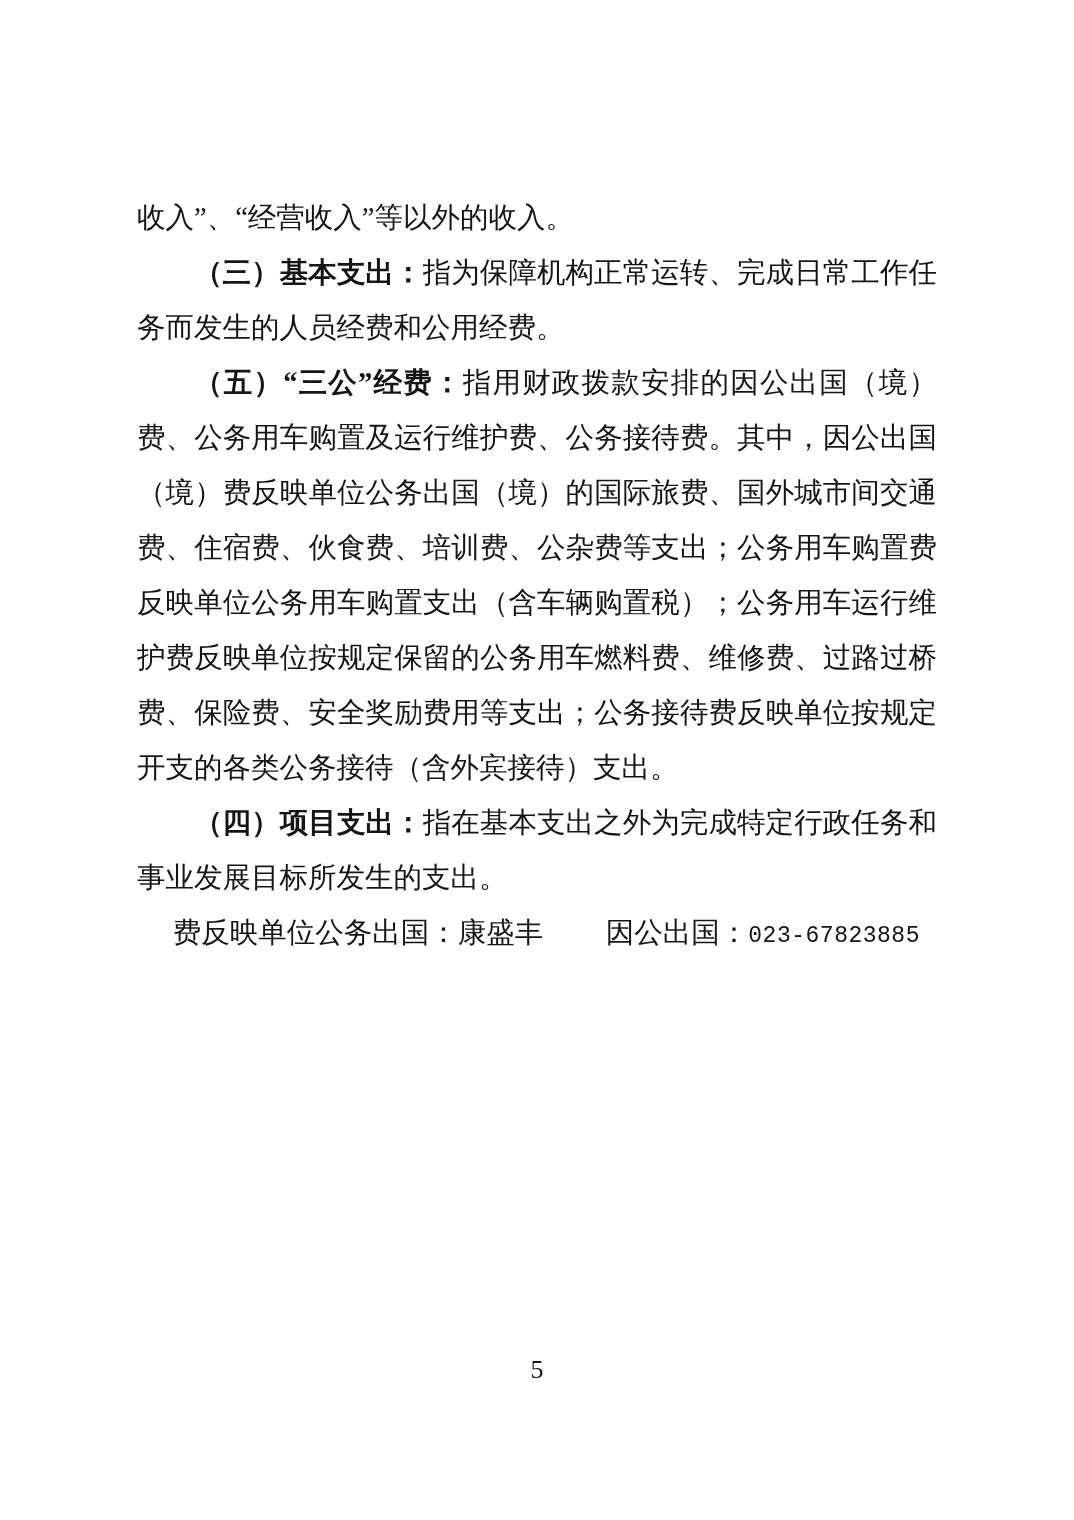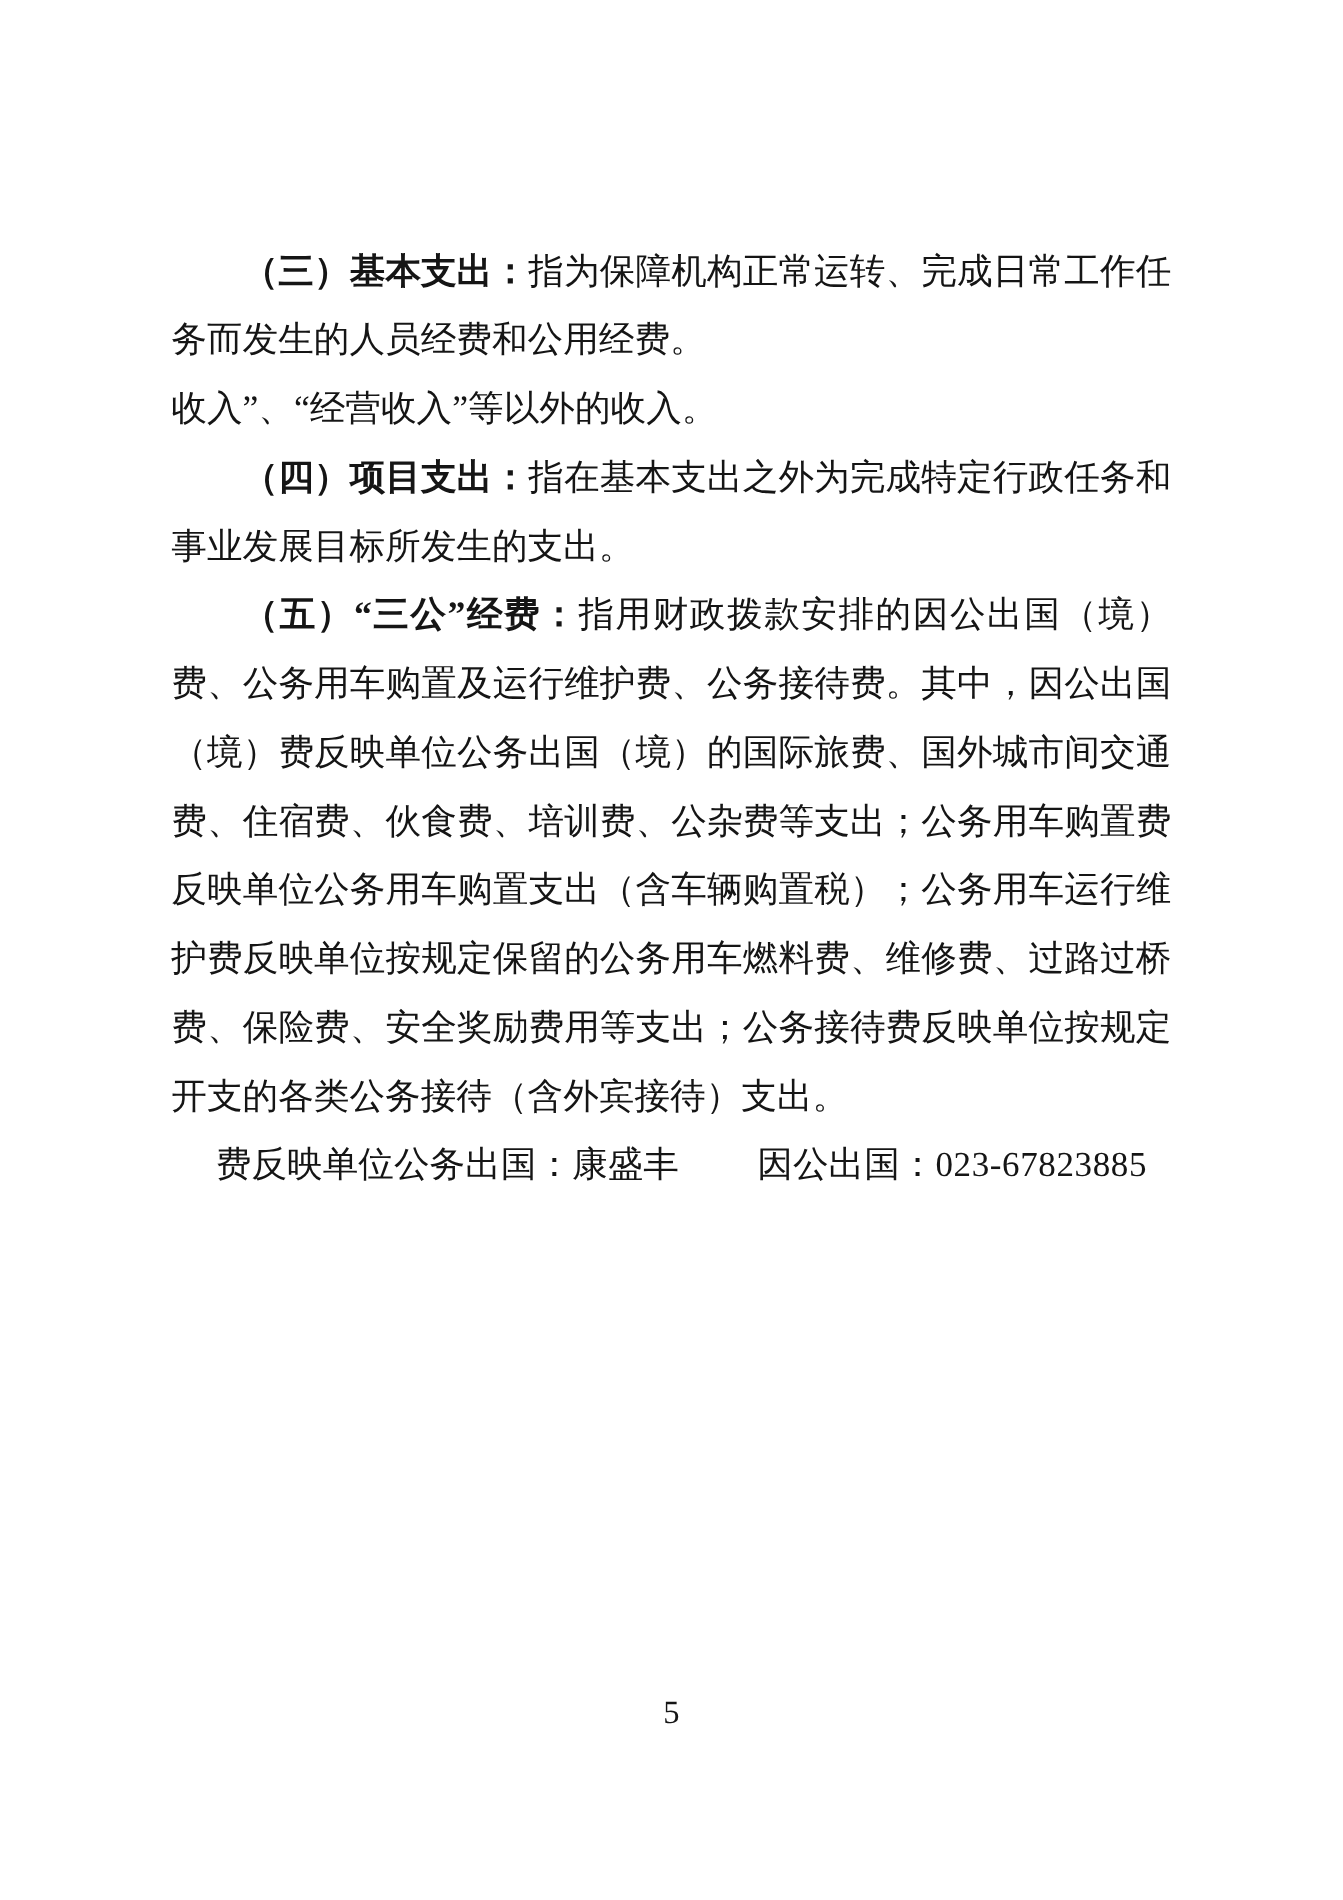--- a/index.html
+++ b/index.html
@@ -42,48 +42,48 @@
     padding: 0;
     text-indent: 1.25em;
     text-align: left;
     white-space: nowrap;
   }
   .contact-gap {
     display: inline-block;
     width: 2.2em;
   }
   .phone {
-    font-family: Liberation Serif, serif;
-    font-size: 28px;
+    font-family: Liberation Mono, monospace;
+    font-size: 23px;
     letter-spacing: 0.5px;
   }
   .page-number {
     position: absolute;
     left: 0;
     top: 1352px;
     width: 100%;
     text-align: center;
     font-size: 26px;
     line-height: 36px;
     font-family: "Liberation Serif", serif;
     color: #151515;
   }
 </style>
 </head>
 <body>
 
 <div class="page">
   <div class="content">
 
+    <p class="para continuation"><span>收入”、“经营收入”等以外的收入。</span></p>
+
     <p class="para"><span class="lead">（三）基本支出：</span><span>指为保障机构正常运转、完成日常工作任务而发生的人员经费和公用经费。</span></p>
 
-    <p class="para continuation"><span>收入”、“经营收入”等以外的收入。</span></p>
+    <p class="para"><span class="lead">（五）“三公”经费：</span><span>指用财政拨款安排的因公出国（境）费、公务用车购置及运行维护费、公务接待费。其中，因公出国（境）费反映单位公务出国（境）的国际旅费、国外城市间交通费、住宿费、伙食费、培训费、公杂费等支出；公务用车购置费反映单位公务用车购置支出（含车辆购置税）；公务用车运行维护费反映单位按规定保留的公务用车燃料费、维修费、过路过桥费、保险费、安全奖励费用等支出；公务接待费反映单位按规定开支的各类公务接待（含外宾接待）支出。</span></p>
 
     <p class="para"><span class="lead">（四）项目支出：</span><span>指在基本支出之外为完成特定行政任务和事业发展目标所发生的支出。</span></p>
-
-    <p class="para"><span class="lead">（五）“三公”经费：</span><span>指用财政拨款安排的因公出国（境）费、公务用车购置及运行维护费、公务接待费。其中，因公出国（境）费反映单位公务出国（境）的国际旅费、国外城市间交通费、住宿费、伙食费、培训费、公杂费等支出；公务用车购置费反映单位公务用车购置支出（含车辆购置税）；公务用车运行维护费反映单位按规定保留的公务用车燃料费、维修费、过路过桥费、保险费、安全奖励费用等支出；公务接待费反映单位按规定开支的各类公务接待（含外宾接待）支出。</span></p>
 
     <p class="contact-line"><span>费反映单位公务出国：</span><span>康盛丰</span><span class="contact-gap"></span><span>因公出国：</span><span class="phone">023-67823885</span></p>
 
   </div>
 
   <div class="page-number">5</div>
 </div>
 
 </body></html>

